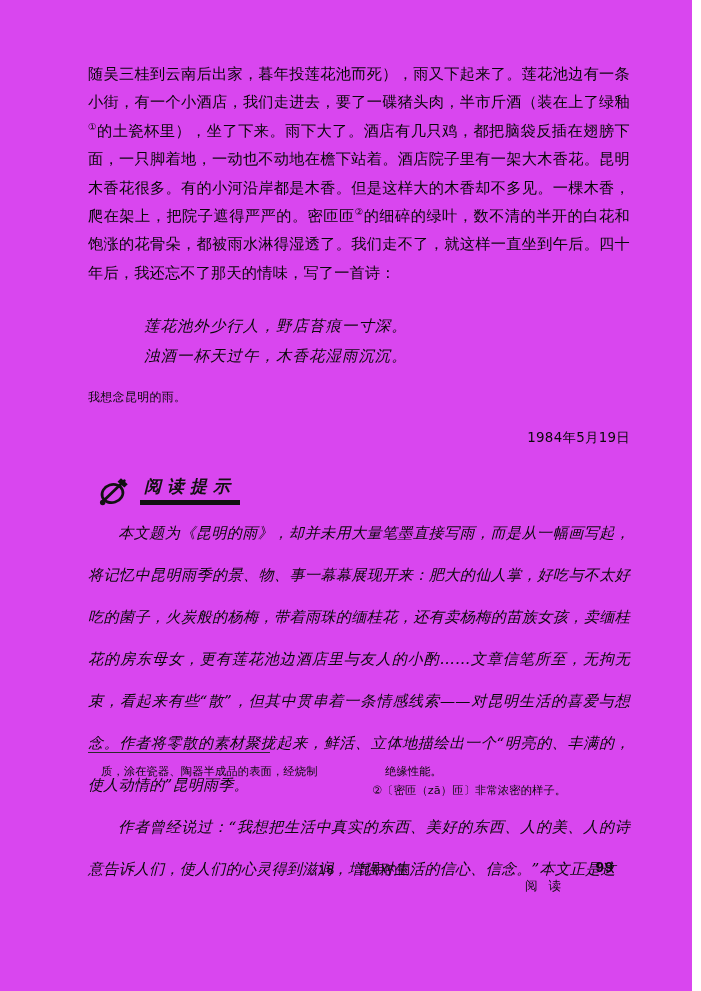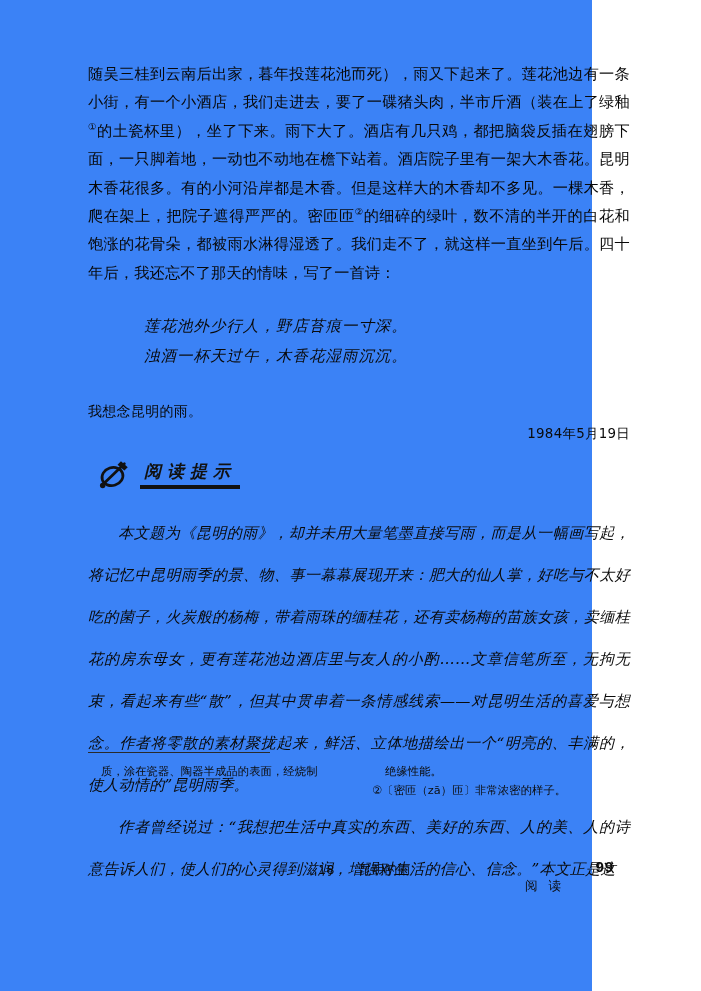--- a/index.html
+++ b/index.html
@@ -12,23 +12,23 @@
     height: 991px;
     font-family: "DejaVu Sans", "Liberation Sans", sans-serif;
     color: #0a0a0a;
     position: relative;
     overflow: hidden;
   }
 
   .page {
     position: absolute;
     left: 0; top: 0;
-    width: 592px;
+    width: 692px;
     height: 991px;
-    background: #3b82f6;
+    background: #d946ef;
   }
 
   
   .content {
     position: absolute;
     left: 88px;
     top: 60px;
     width: 542px;
   }
 
@@ -59,40 +59,40 @@
     font-style: italic;
     font-size: 15.4px;
     line-height: 30px;
     letter-spacing: 1.1px;
     color: #0a0a0a;
     white-space: nowrap;
   }
 
   
   .closing {
-    margin-top: 26px;
-    font-size: 14px;
+    margin-top: 12px;
+    font-size: 12px;
     line-height: 28px;
     letter-spacing: 0.3px;
   }
   .date-line {
-    margin-top: 0;
+    margin-top: 18px;
     text-align: right;
     font-family: "DejaVu Sans", "Liberation Sans", sans-serif;
     font-size: 13.4px;
     letter-spacing: 0.3px;
   }
 
   
   .tips-header {
     position: absolute;
     left: 98px;
-    top: 445px;
+    top: 468px;
     display: flex;
-    align-items: flex-end;
+    align-items: center;
     height: 46px;
   }
   .tips-icon {
     width: 34px;
     height: 34px;
     margin-right: 8px;
     display: block;
   }
   .tips-title-wrap {
     display: flex;

